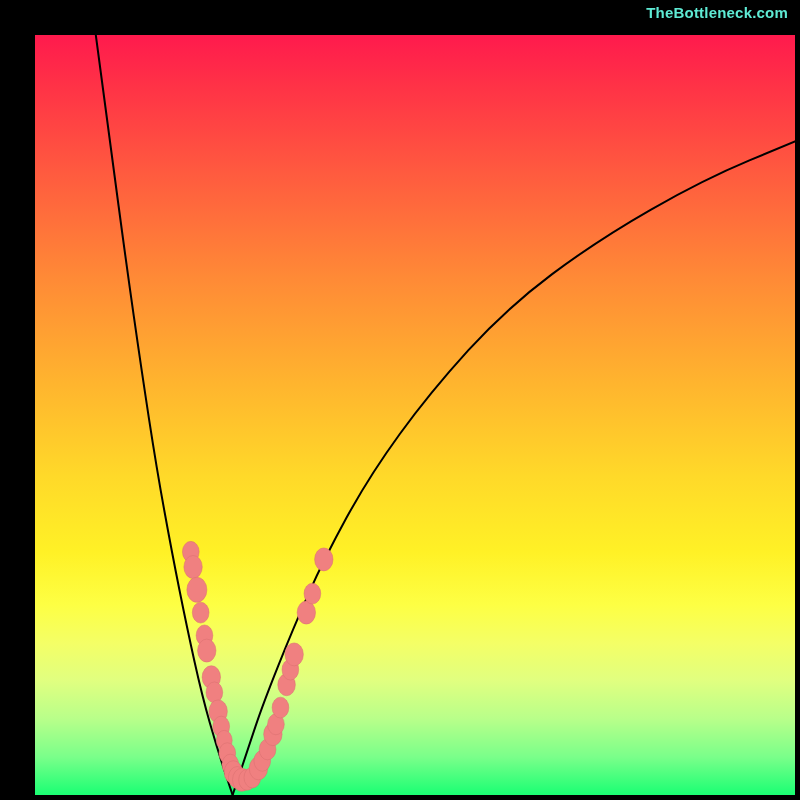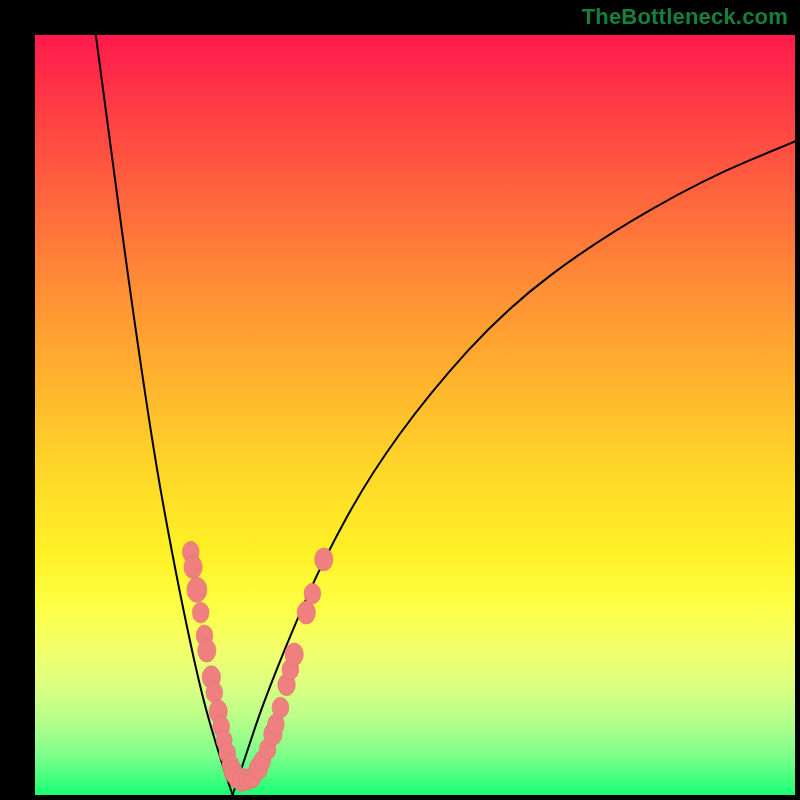--- a/index.html
+++ b/index.html
@@ -8,23 +8,23 @@
     position: relative;
     width: 800px;
     height: 800px;
     background: #000;
   }
   .watermark {
     position: absolute;
     top: 4px;
     right: 12px;
     font-family: Arial, Helvetica, sans-serif;
-    font-size: 22px;
+    font-size: 15px;
     font-weight: 600;
-    color: #15803d;
+    color: #5eead4;
     letter-spacing: 0.2px;
     z-index: 10;
   }
   .plot-area {
     position: absolute;
     left: 35px;
     top: 35px;
     width: 760px;
     height: 760px;
     overflow: hidden;

